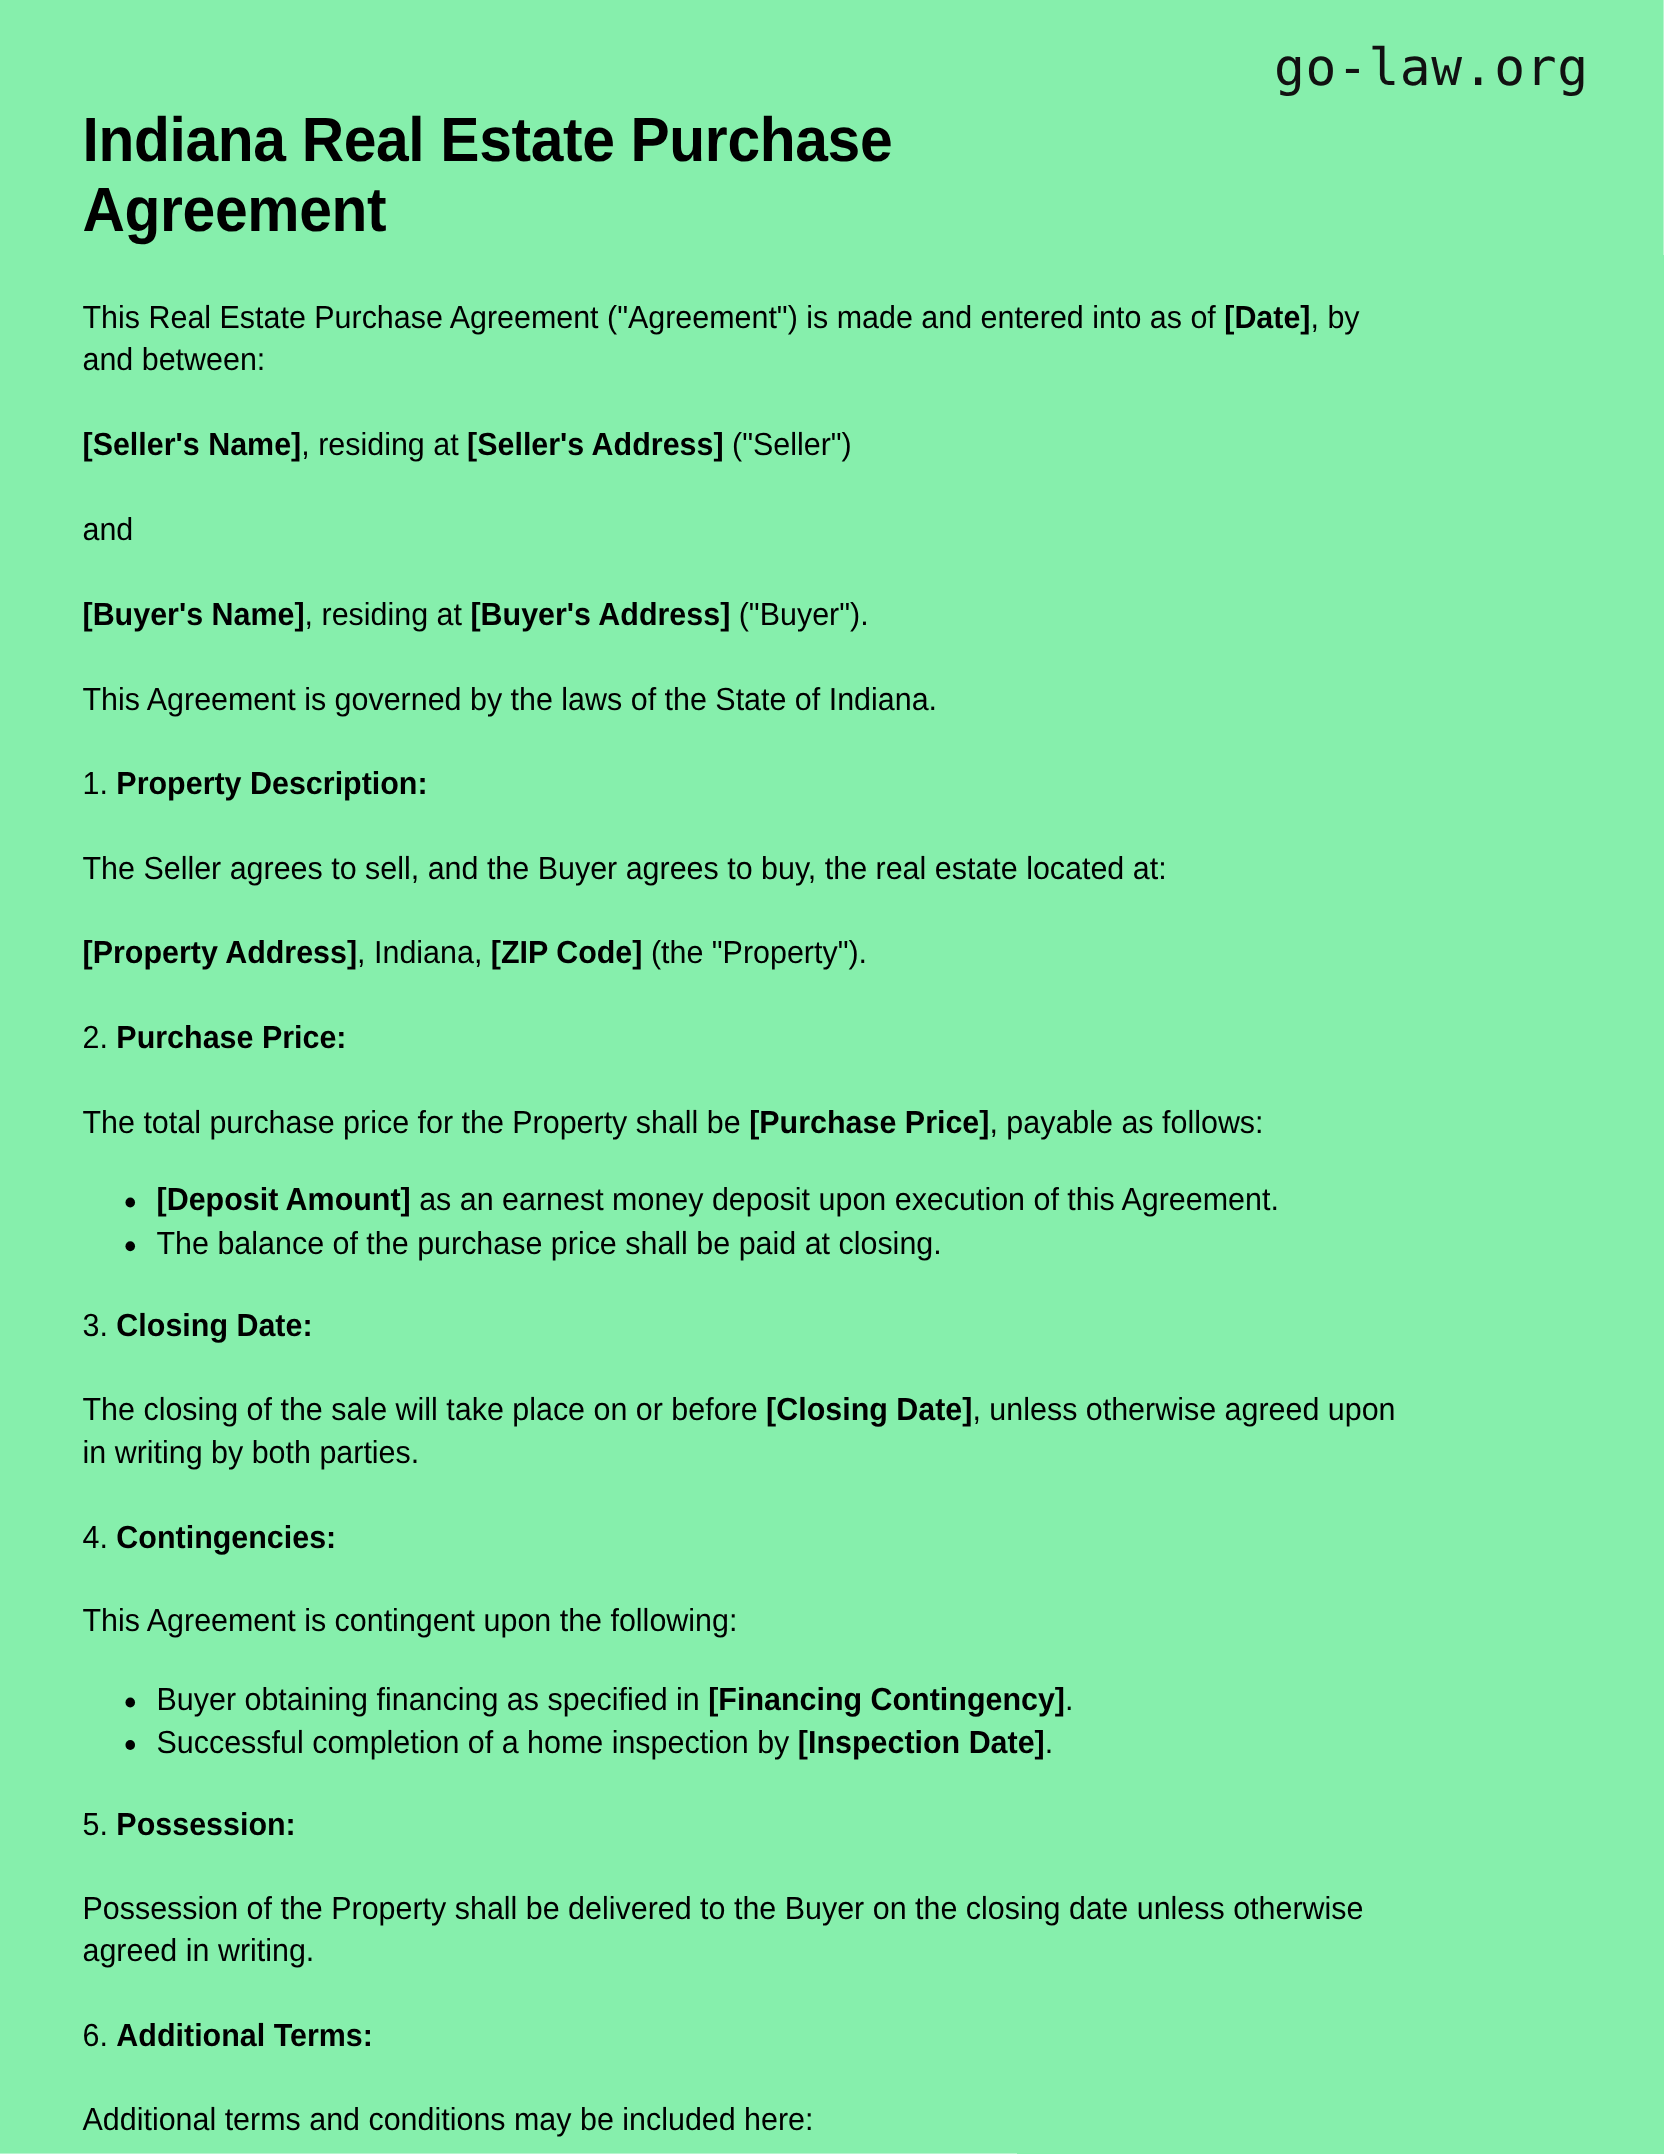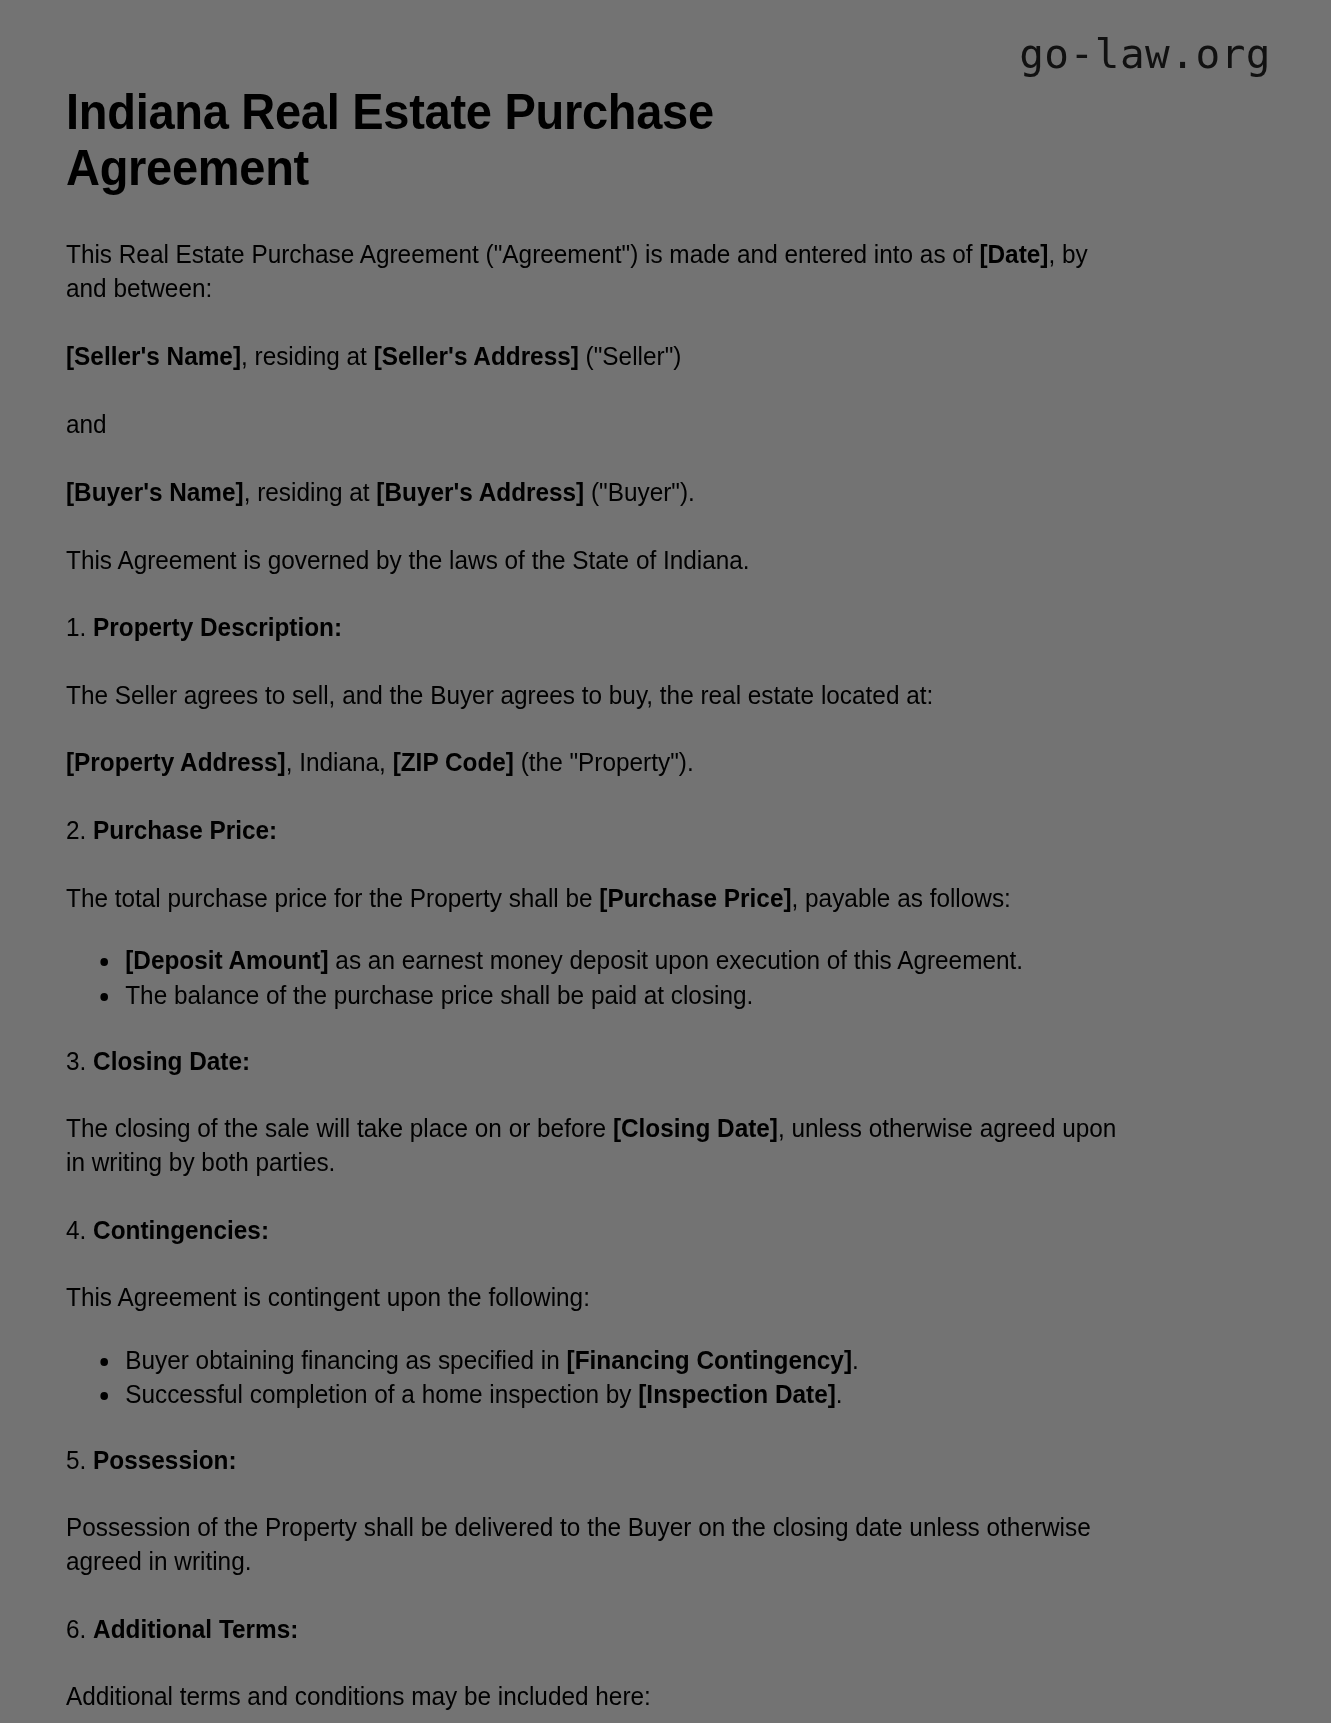--- a/index.html
+++ b/index.html
@@ -17,21 +17,21 @@
     color: #000000;
     -webkit-font-smoothing: antialiased;
   }
 
   .page {
     position: relative;
     width: 1331px;
     height: 1723px;
     box-sizing: border-box;
     padding: 0;
-    background: #737373;
+    background: #86efac;
   }
 
   
   .brand {
     position: absolute;
     top: 34px;
     right: 60px;
     font-family: "DejaVu Sans Mono", "Liberation Mono", monospace;
     font-size: 41px;
     font-weight: 400;

